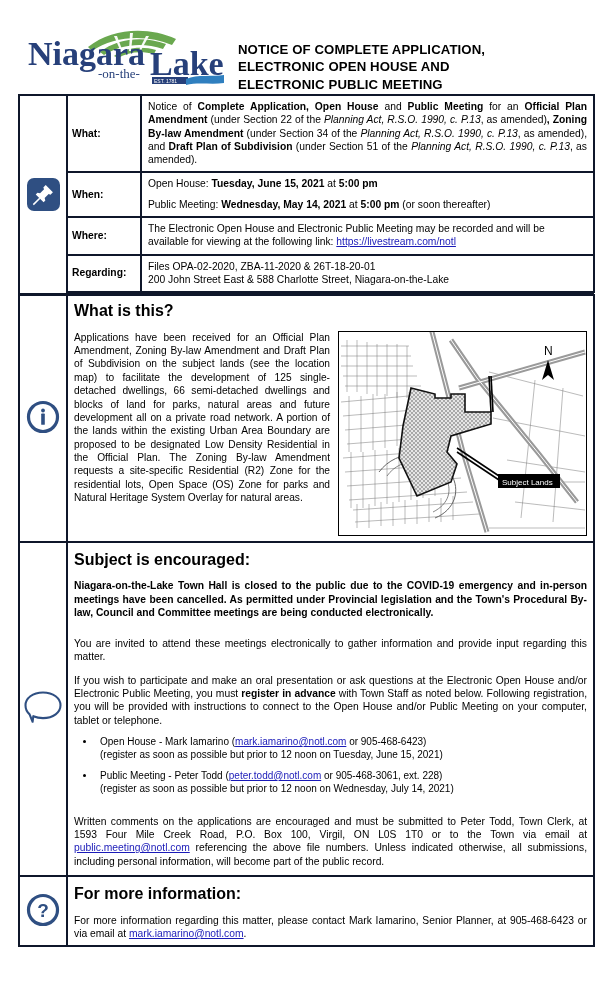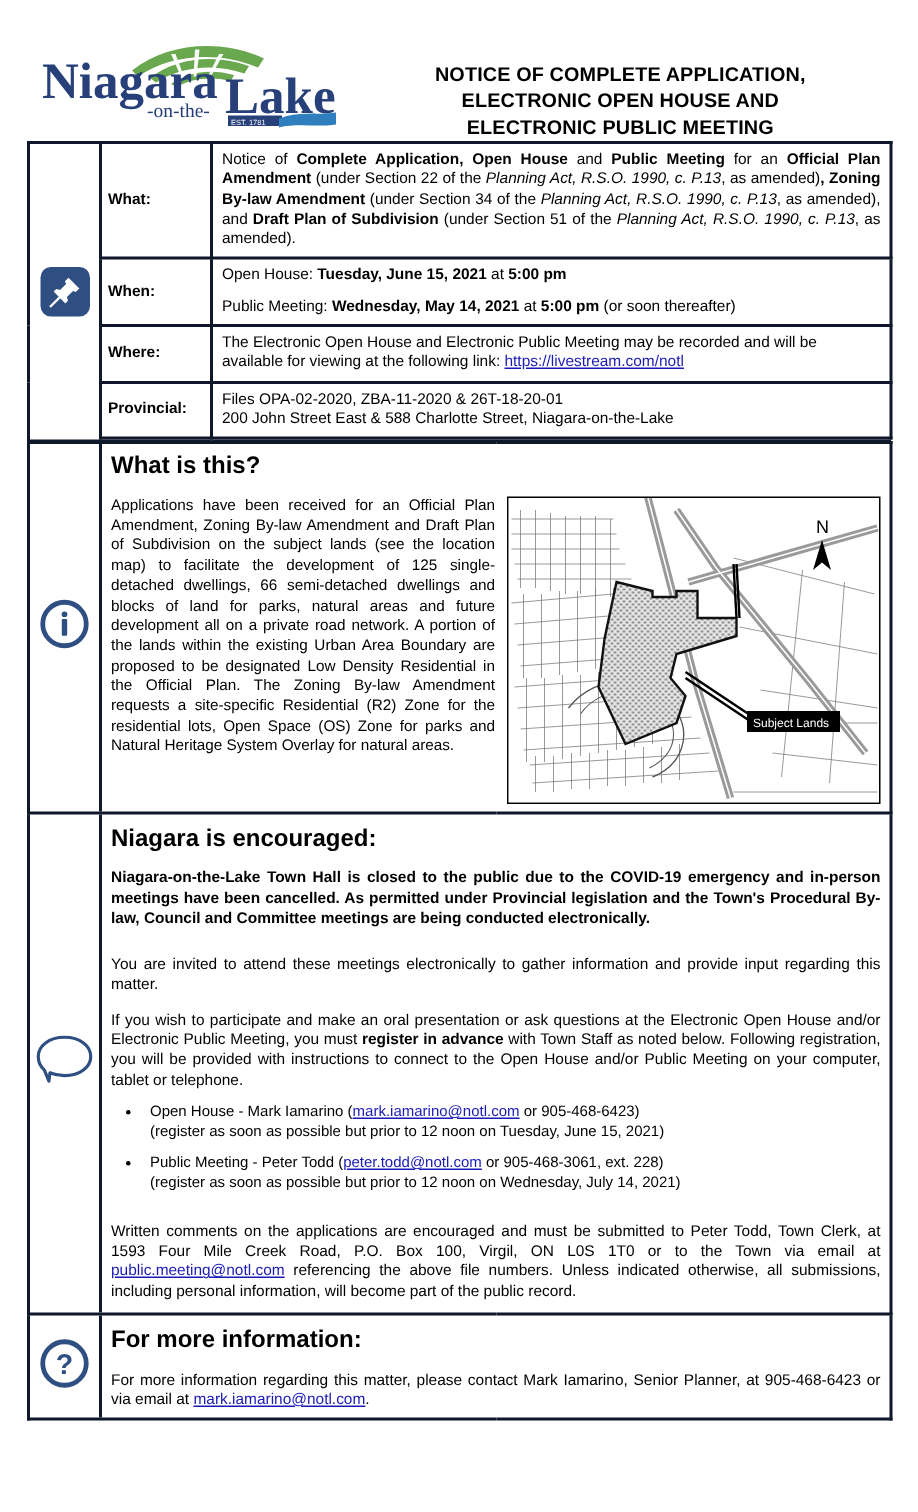--- a/index.html
+++ b/index.html
@@ -32,21 +32,20 @@
     align-items: center;
     justify-content: center;
   }
   .logo {
     position: relative;
     width: 205px; height: 62px;
   }
   .logo svg { display: block; }
   .title-cell {
     flex: 1 1 auto;
-    text-align: center;
     padding-right: 6px;
     margin-top: 23px;
   }
   .title-cell div {
     font-size: 13.2px;
     font-weight: bold;
     line-height: 1.30;
     letter-spacing: 0.1px;
   }
 
@@ -203,21 +202,21 @@
       <td class="body-col">
         <p>Open House: <b>Tuesday, June 15, 2021</b> at <b>5:00 pm</b></p>
         <p>Public Meeting: <b>Wednesday, May 14, 2021</b> at <b>5:00 pm</b> (or soon thereafter)</p>
       </td>
     </tr>
     <tr>
       <td class="label-col">Where:</td>
       <td class="body-col">The Electronic Open House and Electronic Public Meeting may be recorded and will be available for viewing at the following link: <a class="lnk" href="#">https://livestream.com/notl</a></td>
     </tr>
     <tr>
-      <td class="label-col">Provincial:</td>
+      <td class="label-col">Regarding:</td>
       <td class="body-col">
         <div>Files OPA-02-2020, ZBA-11-2020 &amp; 26T-18-20-01</div>
         <div>200 John Street East &amp; 588 Charlotte Street, Niagara-on-the-Lake</div>
       </td>
     </tr>
 
     <tr>
       <td colspan="2" class="body-col" style="padding:0;border-right:none;"></td>
     </tr>
   </tbody>
@@ -304,21 +303,21 @@
 
     <tr>
       <td class="icon-col">
         <span class="ico-bub">
           <svg width="40" height="34" viewBox="0 0 40 34">
             <path d="M20 2.5 C30.4 2.5, 37.5 8.3, 37.5 15.3 C37.5 22.3, 30.4 28.1, 20 28.1 C16.4 28.1, 13.1 27.4, 10.3 26.2 L9.6 31.8 L6.6 24.4 C4.0 22.1, 2.5 18.9, 2.5 15.3 C2.5 8.3, 9.6 2.5, 20 2.5 Z" fill="none" stroke="#2f4f82" stroke-width="2.1" stroke-linejoin="round"></path>
           </svg>
         </span>
       </td>
       <td class="body-col" colspan="2" style="padding-top:6px;padding-bottom:7px;">
-        <div class="sec-head">Niagara is encouraged:</div>
+        <div class="sec-head">Subject is encouraged:</div>
         <p class="just" style="font-weight:bold;">Niagara-on-the-Lake Town Hall is closed to the public due to the COVID-19 emergency and in-person meetings have been cancelled.  As permitted under Provincial legislation and the Town's Procedural By-law, Council and Committee meetings are being conducted electronically.</p>
         <p class="just" style="margin-top:18px;">You are invited to attend these meetings electronically to gather information and provide input regarding this matter.</p>
         <p class="just" style="margin-top:10px;">If you wish to participate and make an oral presentation or ask questions at the Electronic Open House and/or Electronic Public Meeting, you must <b>register in advance</b> with Town Staff as noted below.  Following registration, you will be provided with instructions to connect to the Open House and/or Public Meeting on your computer, tablet or telephone.</p>
         <ul class="blist">
           <li>
             <span>Open House - Mark Iamarino (<a class="lnk" href="#">mark.iamarino@notl.com</a> or 905-468-6423)</span>
             <span class="sub">(register as soon as possible but prior to 12 noon on Tuesday, June 15, 2021)</span>
           </li>
           <li>
             <span>Public Meeting - Peter Todd (<a class="lnk" href="#">peter.todd@notl.com</a> or 905-468-3061, ext. 228)</span>

